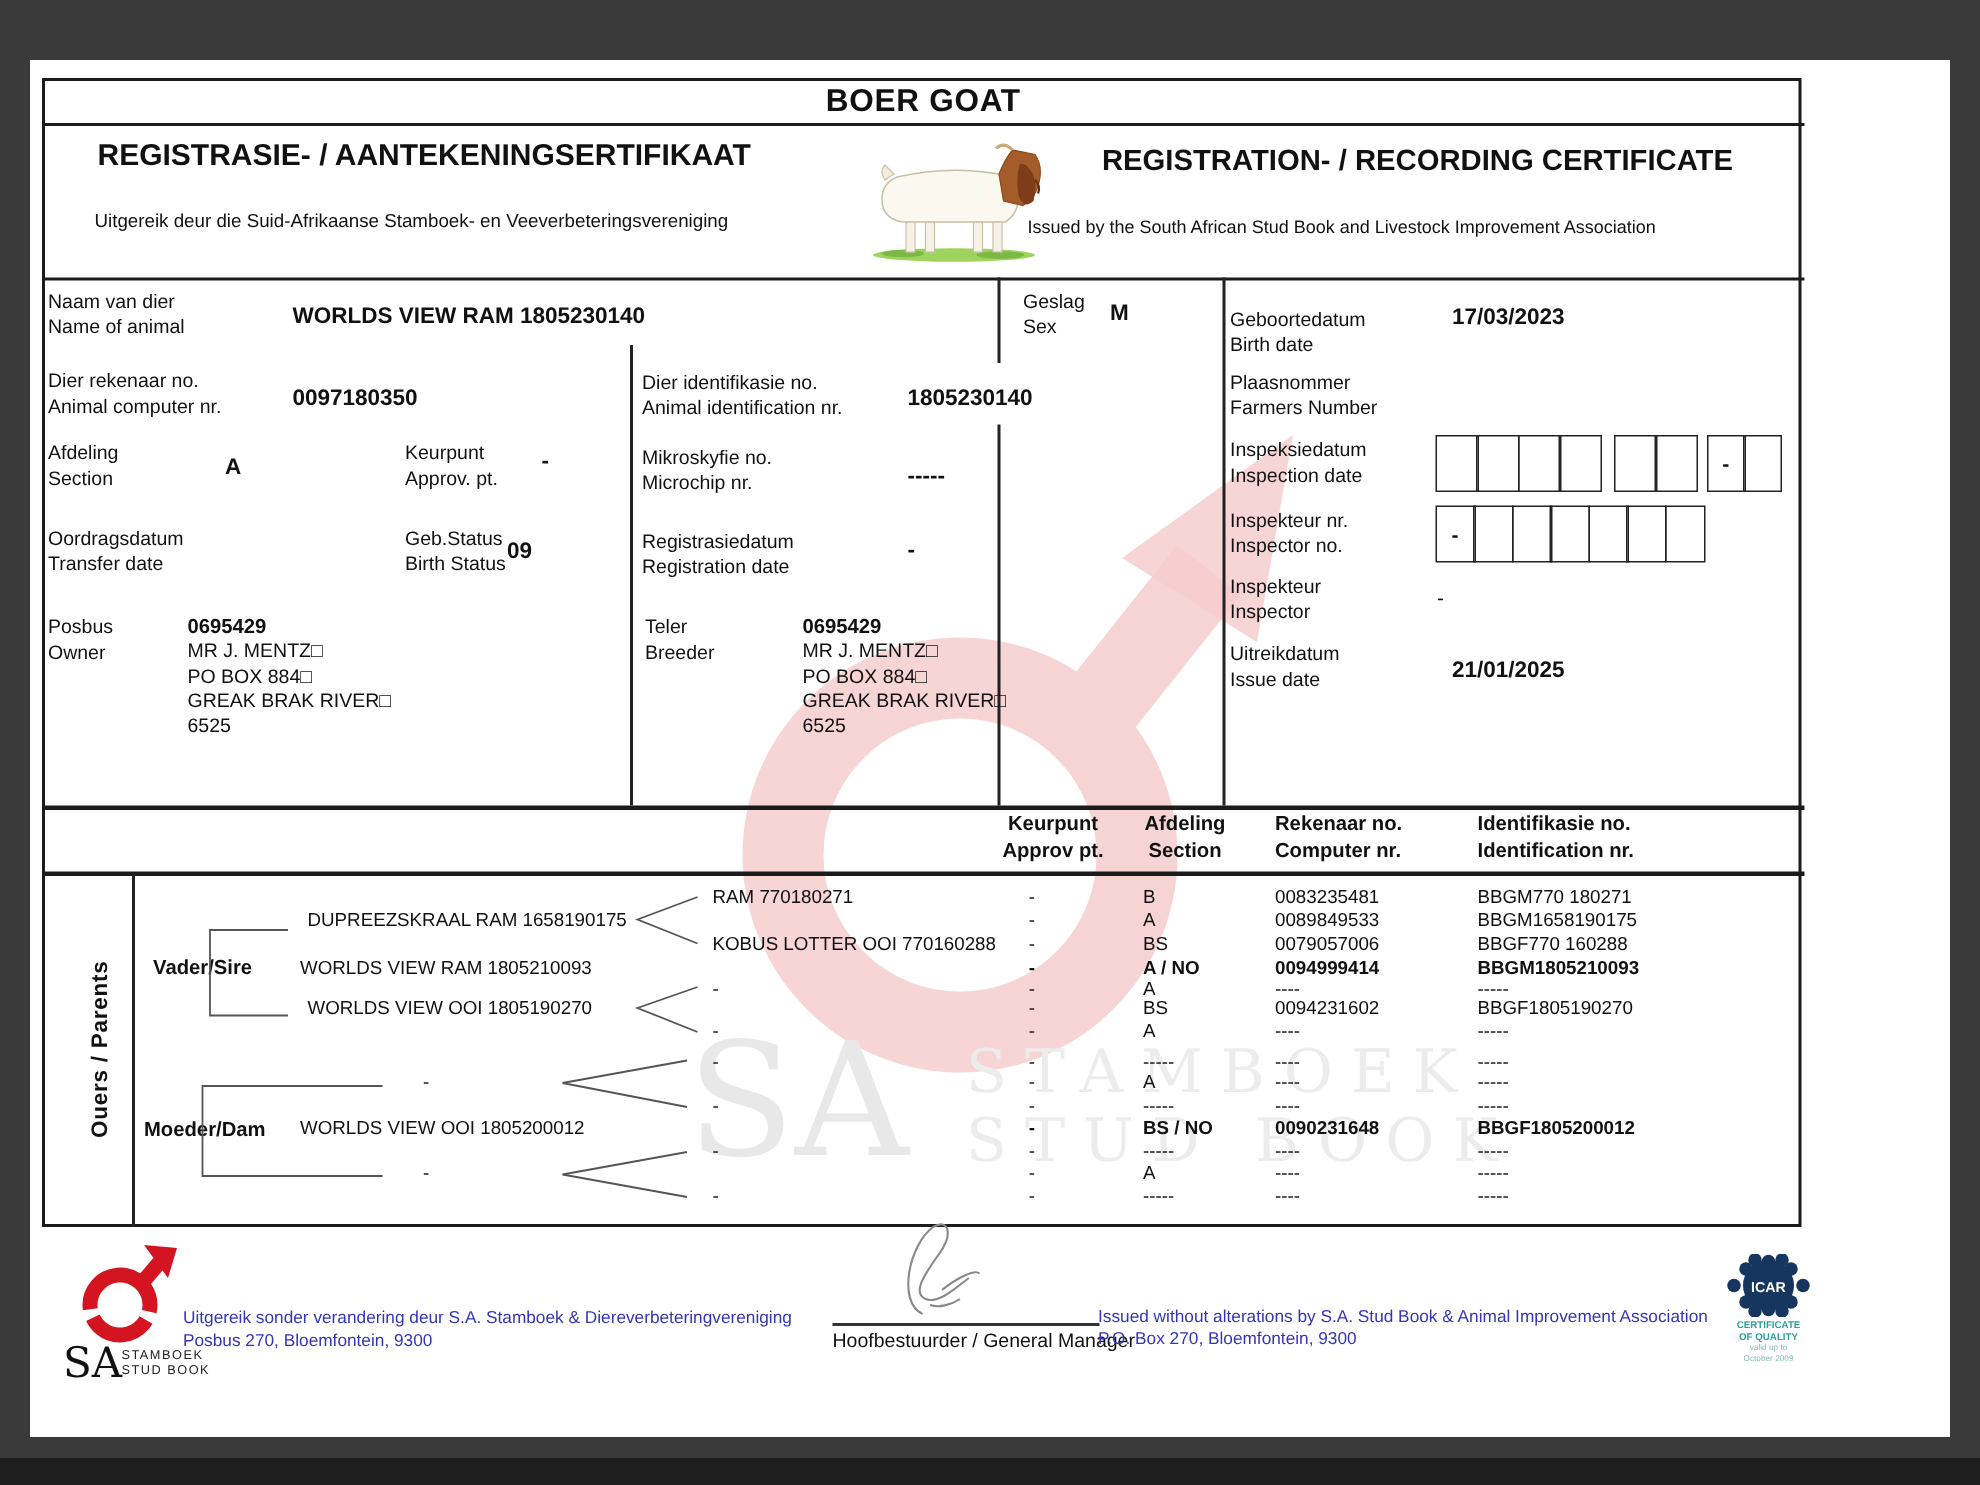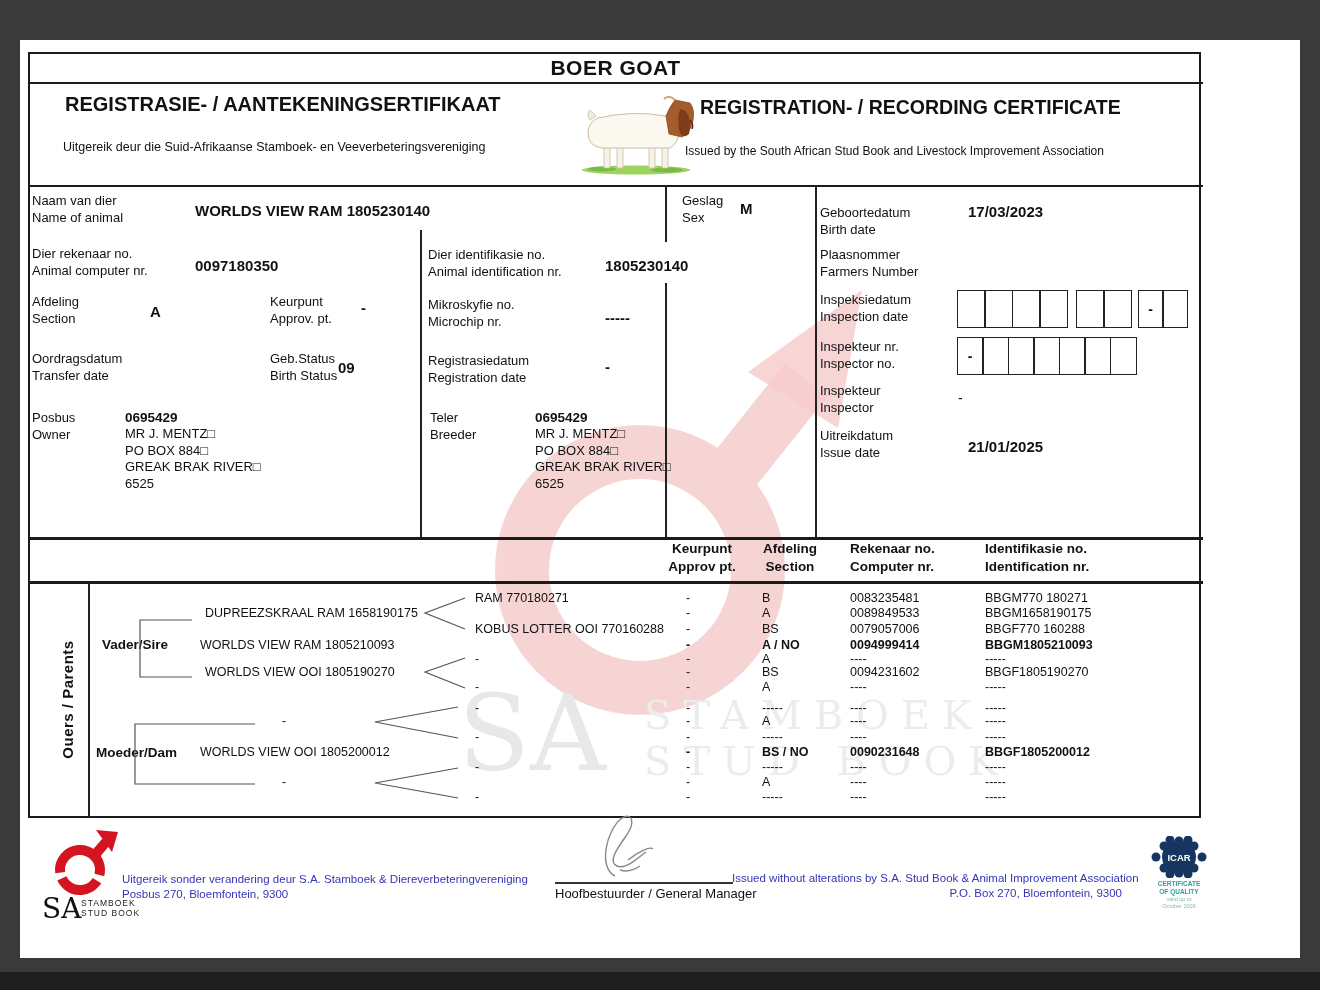--- a/index.html
+++ b/index.html
@@ -5,21 +5,21 @@
   html,body{margin:0;padding:0}
   body{width:1320px;height:990px;background:#3a3a3a;font-family:"Liberation Sans",sans-serif;position:relative;overflow:hidden;color:#111}
   .page{position:absolute;left:20px;top:40px;width:1280px;height:918px;background:#ffffff}
   .abs{position:absolute}
   .cert{position:absolute;left:8px;top:12px;width:1173px;height:766px;border:2.5px solid #1b1b1b;box-sizing:border-box}
   .hline{position:absolute;height:2px;background:#1b1b1b}
   .vline{position:absolute;width:1.5px;background:#222}
   .doc-title{position:absolute;left:8px;top:13px;width:1175px;height:29px;text-align:center;font-size:21px;font-weight:700;letter-spacing:.5px;line-height:29px}
   .h-af-title{position:absolute;left:45px;top:53px;font-size:20px;font-weight:700;white-space:nowrap}
   .h-af-sub{position:absolute;left:43px;top:100px;font-size:12.5px;white-space:nowrap}
-  .h-en-title{position:absolute;left:680px;top:56px;width:490px;font-size:19.5px;font-weight:700;white-space:nowrap}
+  .h-en-title{position:absolute;left:680px;top:56px;width:490px;text-align:center;font-size:19.5px;font-weight:700;white-space:nowrap}
   .h-en-sub{position:absolute;left:665px;top:104px;width:520px;text-align:left;font-size:12px;white-space:nowrap}
   .lbl{position:absolute;font-size:13px;line-height:16.5px;white-space:nowrap}
   .lbl span{display:block}
   .val{position:absolute;font-weight:700;font-size:15px;white-space:nowrap}
   .val13{position:absolute;font-weight:700;font-size:13.5px;white-space:nowrap}
   .addr{position:absolute;font-size:13px;line-height:16.5px;white-space:nowrap}
   .addr span{display:block}
   .plain{position:absolute;font-size:14px;white-space:nowrap}
   .cellrow{position:absolute;display:flex}
   .cell{width:29px;height:38px;border:1.5px solid #222;margin-left:-1.5px;box-sizing:border-box;display:flex;align-items:center;justify-content:center;font-weight:700;font-size:14px}
@@ -33,21 +33,21 @@
   .pn-ggp{left:455px}.pn-gp{left:185px}.pn-gpd{left:262px}.pn-main{left:180px;font-weight:400}
   .pc-ap{left:640px;width:56px;text-align:center}.pc-sec{left:742px}.pc-comp{left:830px}.pc-id{left:965px}
   .boldrow{font-weight:700}
   .branch-label{position:absolute;font-size:13.5px;font-weight:700;white-space:nowrap}
   .ouers{position:absolute;left:-71px;top:650px;width:238px;height:19px;text-align:center;transform:rotate(-90deg);font-weight:700;font-size:15px;letter-spacing:.5px}
   .wm-sa{position:absolute;left:438px;top:642px;font-family:"DejaVu Serif",serif;font-size:105px;line-height:1;color:#e8e8e8}
   .wm-st{position:absolute;left:624px;top:652px;font-family:"DejaVu Serif",serif;font-size:40px;letter-spacing:12px;color:#ececec}
   .wm-sb{position:absolute;left:624px;top:698px;font-family:"DejaVu Serif",serif;font-size:40px;letter-spacing:12px;color:#ececec}
   .blue{color:#3535b5;font-size:11.5px;line-height:15px}
   .f-af{position:absolute;left:102px;top:832px;white-space:nowrap}
-  .f-en{position:absolute;left:712px;top:831px;width:390px;text-align:right;white-space:nowrap}
+  .f-en{position:absolute;left:712px;top:831px;width:390px;text-align:left;white-space:nowrap}
   .sigline{position:absolute;left:535px;top:842px;width:178px;height:1.5px;background:#333}
   .sigtext{position:absolute;left:535px;top:846px;width:180px;text-align:center;font-size:13px;white-space:nowrap}
   .sa-big{position:absolute;left:22px;top:852px;font-family:"DejaVu Serif",serif;font-size:28px;color:#111}
   .sa-small{position:absolute;left:61px;top:858px;font-size:8.5px;letter-spacing:1px;color:#222;line-height:10px}
   .sa-small span{display:block}
   .icar{position:absolute;left:1126px;top:796px;width:66px;text-align:center}
   .icar-cert{font-size:6.5px;font-weight:700;color:#2e9e9b;line-height:8px;margin-top:2px}
   .icar-valid{font-size:5.5px;color:#86b8b3;line-height:7px}
   .bottom-dark{position:absolute;left:0;top:972px;width:1320px;height:18px;background:#1e1e1e}
   svg{display:block}

